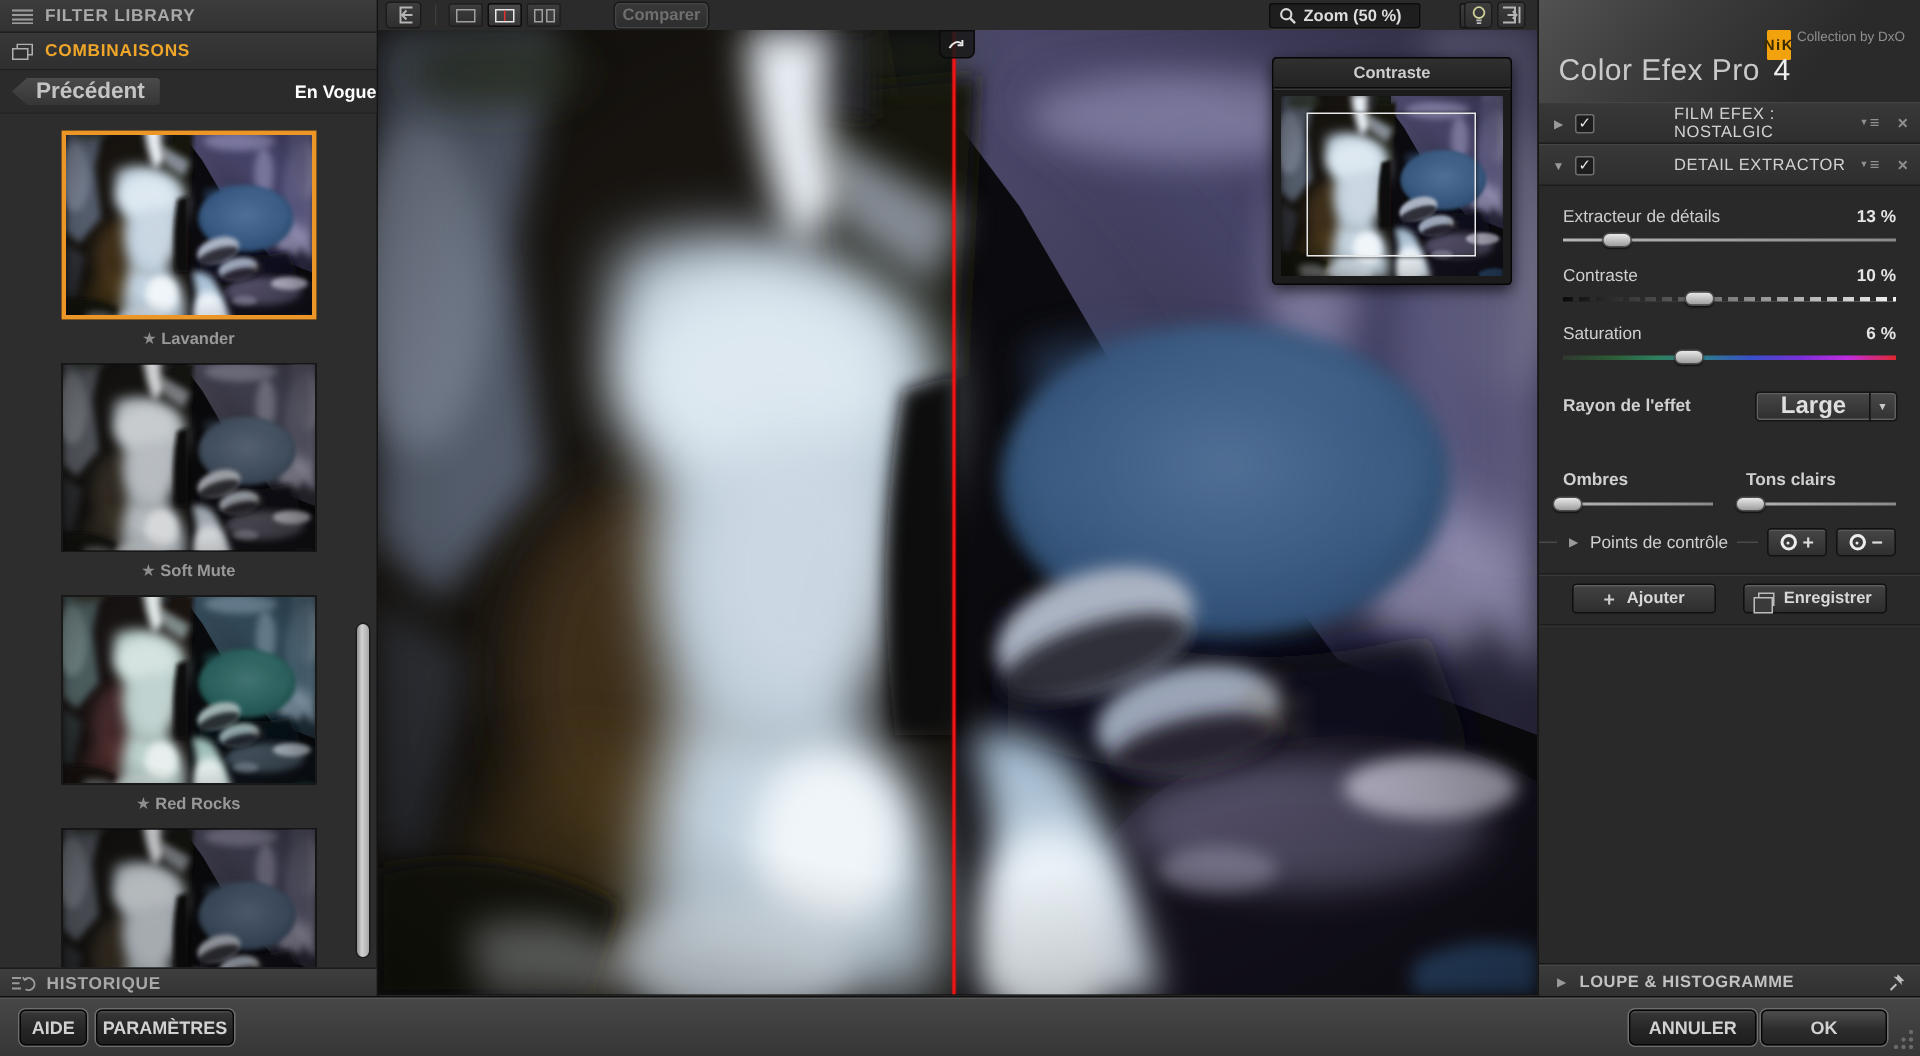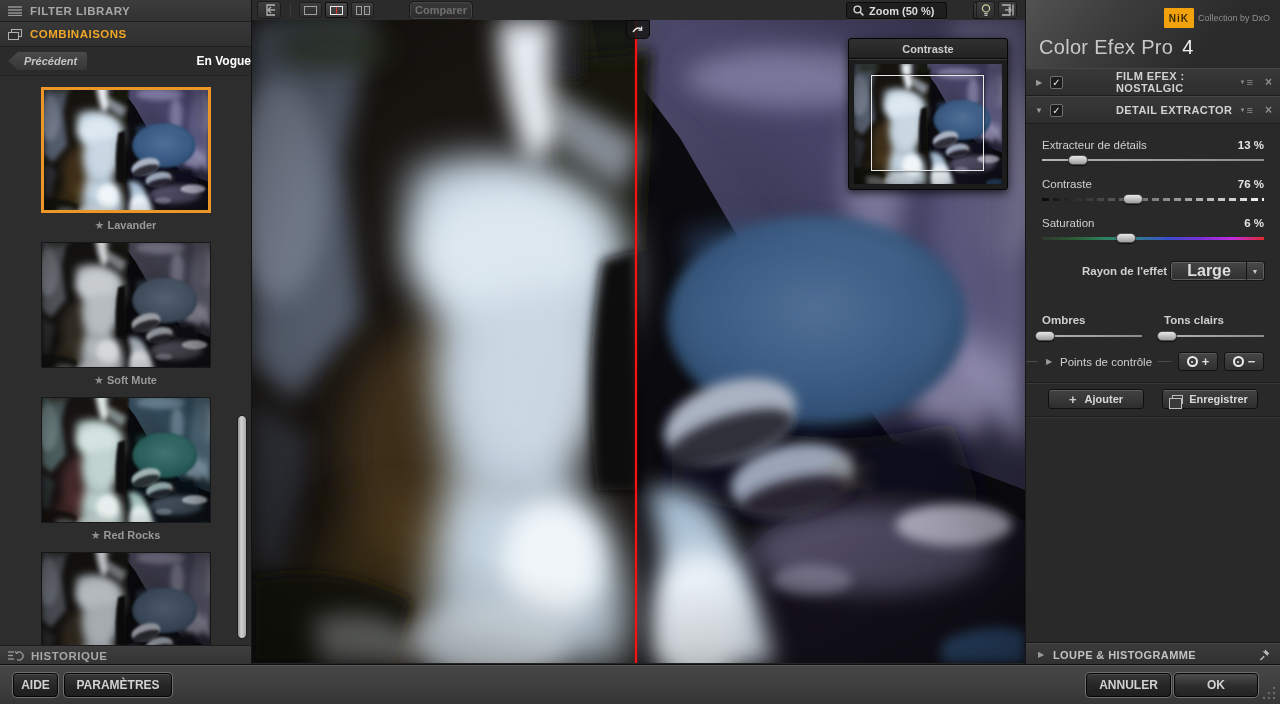--- a/index.html
+++ b/index.html
@@ -8,21 +8,21 @@
   #app { position:relative; width:1280px; height:704px; background:#242424; }
 
   
   .sidebar { position:absolute; left:0; top:0; width:252px; height:665px; background:#2d2d2d; border-right:1px solid #131313; }
   .bar-row { display:flex; align-items:center; gap:8px; padding:0 8px; border-bottom:1px solid #1f1f1f; background:linear-gradient(#3c3c3c,#323232); }
   .lib-header { height:22px; }
   .comb-header { height:25px; background:linear-gradient(#383838,#2f2f2f); }
   .bar-label { font-size:11.5px; font-weight:bold; letter-spacing:.5px; color:#a8a8a8; }
   .comb-header .bar-label { color:#f0a628; }
   .nav-row { position:relative; height:29px; background:#2b2b2b; border-bottom:1px solid #242424; }
-  .back-btn { position:absolute; left:8px; top:5px; height:18px; padding:0 10px 0 16px; background:linear-gradient(#4a4a4a,#363636); color:#c4c4c4; font-size:11px; font-weight:bold; line-height:18px; clip-path:polygon(10px 0,100% 0,100% 100%,10px 100%,0 50%); border-radius:3px;font-style:italic; }
+  .back-btn { position:absolute; left:8px; top:5px; height:18px; padding:0 10px 0 16px; background:linear-gradient(#4a4a4a,#363636); color:#c4c4c4; font-size:15px; font-weight:bold; line-height:18px; clip-path:polygon(10px 0,100% 0,100% 100%,10px 100%,0 50%); border-radius:3px; }
   .vogue-label { position:absolute; left:0; right:0; top:7px; text-align:right; font-size:12px; font-weight:bold; color:#ffffff; }
   .thumb-list { position:absolute; left:0; right:0; top:76px; bottom:20px; overflow:hidden; }
   .thumb-item { width:170px; margin:0 auto 9px auto; }
   .thumb-item:first-child { margin-top:11px; }
   .thumb-frame { width:170px; height:126px; border:1px solid #1a1a1a; overflow:hidden; background:#000; }
   .thumb-frame.selected { border:3px solid #e8962e; }
   .thumb-frame svg { display:block; width:100%; height:100%; }
   .thumb-caption { margin-top:6px; text-align:center; font-size:11px; font-weight:bold; color:#999; height:14px; }
   .star { color:#8d8d8d; margin-right:3px; font-size:11px; }
   .f-lavander { filter:saturate(1.05); }
@@ -61,47 +61,47 @@
   .navigator { position:absolute; left:596px; top:18px; width:160px; height:152px; background:#1c1c1c; border:1px solid #060606; border-radius:3px; box-shadow:0 3px 10px rgba(0,0,0,.7); }
   .nav-title { height:20px; line-height:20px; text-align:center; font-size:11px; font-weight:bold; color:#cdcdcd; background:linear-gradient(#303030,#222); border-bottom:1px solid #0a0a0a; box-shadow:0 1px 0 #3a3a3a; border-radius:3px 3px 0 0; }
   .nav-map { position:relative; margin:5px; width:148px; height:120px; overflow:hidden; background:#000; }
   .nav-map svg { display:block; width:100%; height:100%; }
   .nav-viewrect { position:absolute; left:17px; top:11px; width:113px; height:96px; border:1px solid #e9e9e9; box-shadow:0 0 3px rgba(0,0,0,.8); }
 
   
   .rightpanel { position:absolute; left:1025px; top:0; width:255px; height:665px; background:#292929; border-left:1px solid #161616; }
   .panel-header { position:relative; height:68px; background:linear-gradient(130deg,#525252 0%,#3c3c3c 34%,#2a2a2a 72%); }
   .brand { position:absolute; right:10px; top:8px; display:flex; align-items:center; gap:4px; }
-  .nik-logo { width:30px; height:20px; background:#f2a20d; color:#3a2c00; font-size:10px; font-weight:bold; letter-spacing:1px; display:flex; align-items:center; justify-content:center; border-radius:1px; }
+  .nik-logo { width:16px; height:20px; background:#f2a20d; color:#3a2c00; font-size:10px; font-weight:bold; letter-spacing:1px; display:flex; align-items:center; justify-content:center; border-radius:1px;margin-top:12px; }
   .brand-text { font-size:9px; color:#8f8f8f; }
   .panel-title-row { position:absolute; left:13px; top:36px; display:flex; align-items:baseline; gap:9px; }
   .panel-title { font-size:20px; color:#c9c9c9; letter-spacing:.3px; }
   .panel-version { font-size:20px; color:#efefef; }
   .filter-row { height:28px; display:flex; align-items:center; gap:6px; padding:0 8px; background:linear-gradient(#383838,#2e2e2e); border-top:1px solid #454545; border-bottom:1px solid #1d1d1d; }
   .caret { width:10px; font-size:8px; color:#9a9a9a; text-align:center; }
   .checkbox { width:13px; height:13px; background:#1d1d1d; border:1px solid #6e6e6e; border-radius:2px; color:#e8e8e8; font-size:10px; line-height:11px; text-align:center; }
-  .filter-name { flex:1; font-size:11px; font-weight:bold; letter-spacing:.4px; color:#d2d2d2;padding-left:47px; }
+  .filter-name { flex:1; font-size:11px; font-weight:normal; letter-spacing:.4px; color:#d2d2d2;padding-left:47px; }
   .menu-combo { display:flex; align-items:center; color:#909090; }
   .menu-combo .tri { font-size:6px; margin-right:1px; }
   .menu-combo .lines { font-size:11px; font-weight:bold; }
   .close-x { color:#8d8d8d; font-size:12px; font-weight:bold; margin-left:6px; }
 
   .controls { position:relative; padding:4px 16px 0 16px; }
   .slider-group { margin-top:11px; }
   .slider-labels { display:flex; justify-content:space-between; align-items:baseline; }
   .slider-label { font-size:11.5px; font-weight:normal; color:#cfcfcf; }
   .slider-value { font-size:11.5px; font-weight:bold; color:#e4e4e4; }
   .slider-track-wrap { position:relative; height:13px; margin-top:3px; }
   .track { position:absolute; left:0; right:0; top:5px; }
   .track-plain { height:2px; background:linear-gradient(90deg,#b5b5b5,#8a8a8a); }
   .track-dashed { height:3px; background:linear-gradient(90deg,#0a0a0a,#f2f2f2); }
   .track-dashed::after { content:""; position:absolute; inset:0; background:repeating-linear-gradient(90deg,transparent 0 7px,#2a2a2a 7px 11px); }
   .track-rainbow { height:3px; background:linear-gradient(90deg,#303830,#2c5a34,#2e8060,#2e7a8e,#3a4ecc,#7a30d8,#c22ce0,#e0282e); }
   .handle { position:absolute; top:1px; width:20px; height:10px; margin-left:-10px; border-radius:5px; background:linear-gradient(#e8e8e8,#9e9e9e); border:1px solid #4c4c4c; box-shadow:0 1px 1px rgba(0,0,0,.6); }
-  .radius-row { display:flex; align-items:center; margin-top:17px;margin-left:40px; }
+  .radius-row { display:flex; align-items:center; margin-top:17px; }
   .radius-label { flex:1; font-size:11.5px; font-weight:bold; color:#cfcfcf; }
   .dropdown { display:flex; }
   .dd-main { width:76px; height:18px; background:linear-gradient(#454545,#303030); border:1px solid #606060; outline:1px solid #151515; border-radius:2px 0 0 2px; color:#dedede; font-size:16px; font-weight:bold; text-align:center; line-height:16px; }
   .dd-arrow { width:17px; height:18px; background:linear-gradient(#484848,#333); border:1px solid #606060; border-left:none; outline:1px solid #151515; border-radius:0 2px 2px 0; color:#c9c9c9; font-size:7px; display:flex; align-items:center; justify-content:center; }
   .dual-row { display:flex; gap:22px; margin-top:34px; }
   .dual-col { flex:1; }
   .dual-label { font-size:11.5px; font-weight:bold; color:#cfcfcf; }
   .dual-track-wrap { position:relative; height:13px; margin-top:4px; }
   .points-row { display:flex; align-items:center; margin-top:9px; gap:6px; }
   .pr-line { height:1px; background:#4a4a4a; }
@@ -118,21 +118,21 @@
   .plus-glyph { font-size:13px; color:#cdcdcd; font-weight:bold; }
   .copy-glyph { position:relative; width:11px; height:9px; border:1px solid #bdbdbd; background:#3a3a3a; margin-right:-2px; }
   .copy-glyph::before { content:""; position:absolute; left:-4px; top:2px; width:11px; height:9px; border:1px solid #bdbdbd; background:#3a3a3a; }
   .loupe-bar { position:absolute; left:0; right:0; bottom:0; height:22px; display:flex; align-items:center; gap:7px; padding:0 10px; background:linear-gradient(#3b3b3b,#303030); border-top:1px solid #464646; box-shadow:0 -1px 0 #191919; }
   .loupe-label { flex:1; font-size:11px; font-weight:bold; letter-spacing:.4px; color:#c2c2c2; }
 
   
   .bottombar { position:absolute; left:0; top:665px; width:1280px; height:39px; background:linear-gradient(#474747,#363636); border-top:1px solid #575757; box-shadow:0 -1px 0 #101010; }
   .foot-btn { position:absolute; top:7px; height:24px; background:linear-gradient(#383838,#252525 55%,#1e1e1e); border:1px solid #050505; box-shadow:0 0 0 1px #6e6e6e, inset 0 1px 0 #4a4a4a; border-radius:4px; color:#d2d2d2; font-size:12px; font-weight:bold; text-align:center; }
   .btn-help { left:13px; width:45px; line-height:22px; }
-  .btn-settings { left:64px; width:108px; line-height:22px; }
+  .btn-settings { left:64px; width:92px; line-height:22px; }
   .btn-cancel { left:1086px; width:85px; line-height:22px; }
   .btn-ok { left:1174px; width:84px; line-height:22px; background:linear-gradient(#4e4e4e,#2c2c2c 55%,#232323); }
   .grip { position:absolute; right:4px; bottom:4px; width:14px; height:14px; background:
     radial-gradient(circle at 12px 12px,#6a6a6a 1.2px,transparent 1.6px),
     radial-gradient(circle at 7px 12px,#6a6a6a 1.2px,transparent 1.6px),
     radial-gradient(circle at 2px 12px,#6a6a6a 1.2px,transparent 1.6px),
     radial-gradient(circle at 12px 7px,#6a6a6a 1.2px,transparent 1.6px),
     radial-gradient(circle at 7px 7px,#6a6a6a 1.2px,transparent 1.6px),
     radial-gradient(circle at 12px 2px,#6a6a6a 1.2px,transparent 1.6px); }
 
@@ -420,21 +420,21 @@
         </div>
         <div class="slider-track-wrap">
           <div class="track track-plain"></div>
           <div class="handle" style="left:16%"></div>
         </div>
       </div>
 
       <div class="slider-group">
         <div class="slider-labels">
           <span class="slider-label">Contraste</span>
-          <span class="slider-value">76 %</span>
+          <span class="slider-value">10 %</span>
         </div>
         <div class="slider-track-wrap">
           <div class="track track-dashed"></div>
           <div class="handle" style="left:41%"></div>
         </div>
       </div>
 
       <div class="slider-group">
         <div class="slider-labels">
           <span class="slider-label">Saturation</span>

